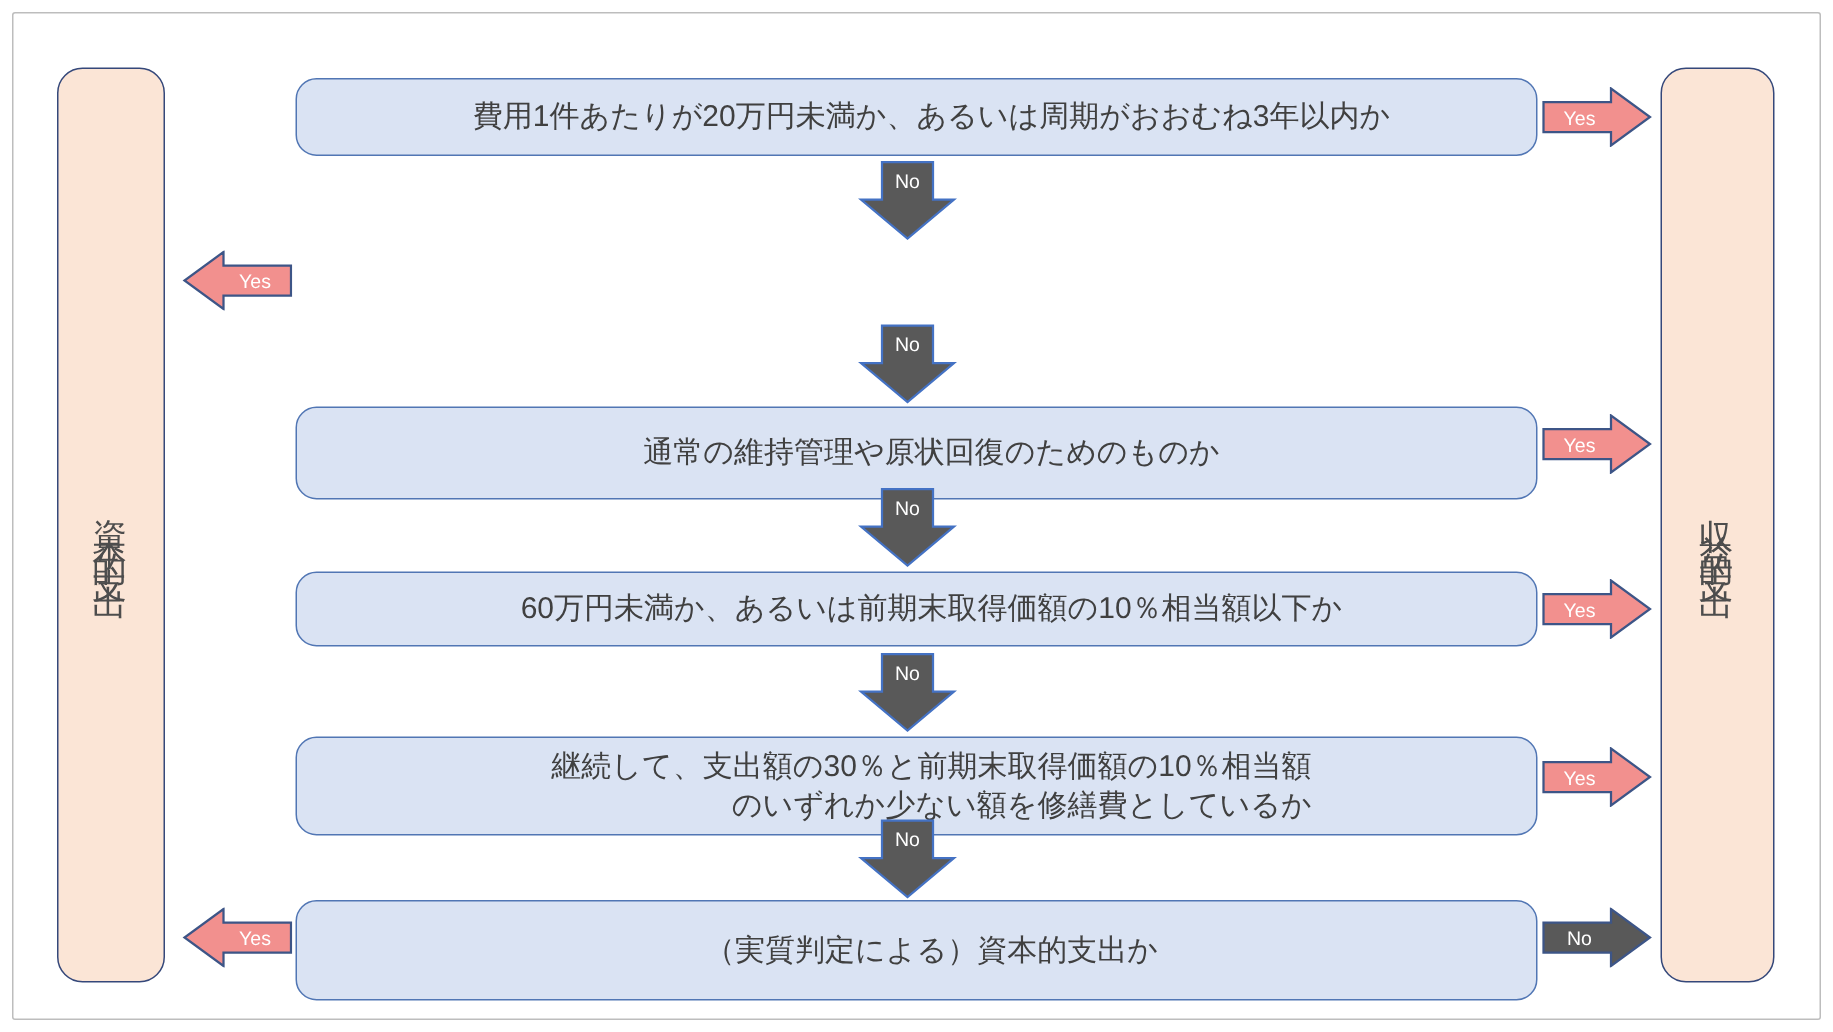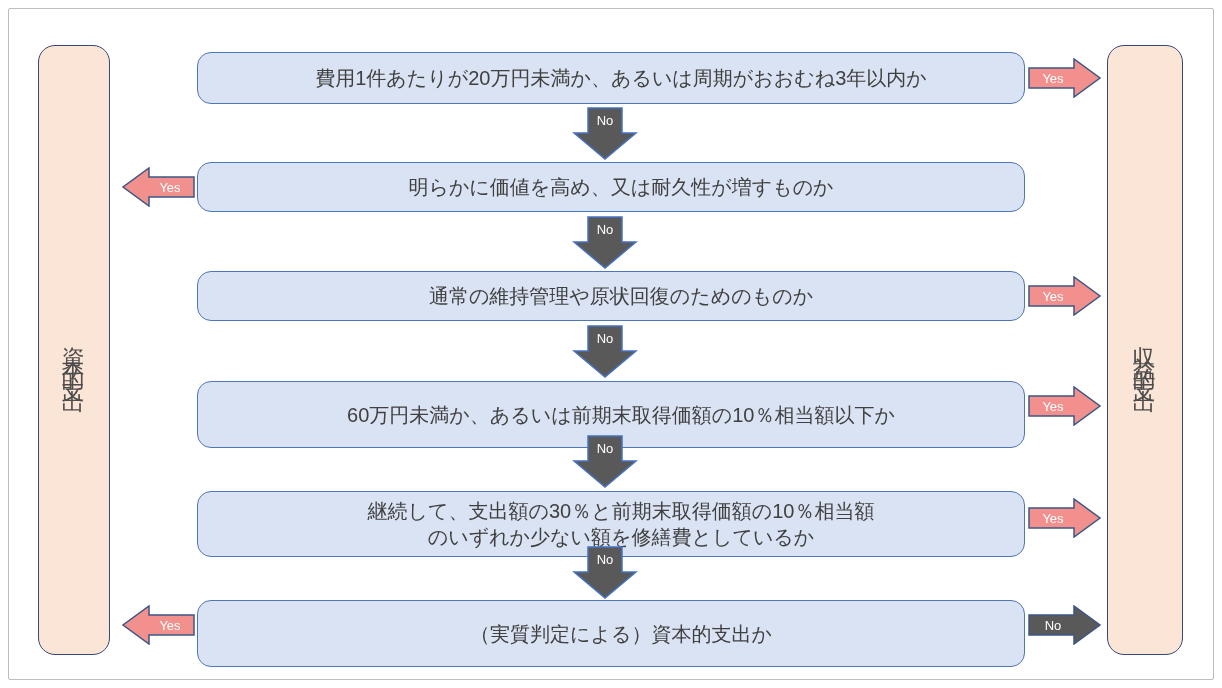--- a/index.html
+++ b/index.html
@@ -20,21 +20,21 @@
        box-sizing:border-box;}
   .bar.left{left:38px;}
   .bar.right{left:1107px;width:76px;}
   .bar-label{writing-mode:vertical-rl;text-orientation:upright;
              font-size:23px;letter-spacing:11px;color:var(--bar-text);
              padding-top:11px;}
   .qbox{position:absolute;left:197px;width:828px;
         background:var(--box-fill);border:1.6px solid var(--box-border);
         border-radius:14px;display:flex;align-items:center;justify-content:center;
         box-sizing:border-box;}
-  .question{font-size:20px;color:var(--q-text);text-align:center;
+  .question{font-size:20px;color:var(--q-text);text-align:right;
             white-space:pre-line;line-height:1.3;margin-left:20px;}
   .arrow{position:absolute;}
   .yes-shape{fill:var(--yes-fill);stroke:var(--side-border);stroke-width:1.5;}
   .no-shape{fill:var(--no-fill);stroke:var(--down-border);stroke-width:1.5;}
   .no-side-shape{fill:var(--no-fill);stroke:var(--side-border);stroke-width:1.5;}
   .arrow-label{fill:#ffffff;font-size:13px;
                font-family:"Liberation Sans","DejaVu Sans",sans-serif;}
 </style>
 </head>
 <body>
@@ -46,27 +46,24 @@
     <span class="bar-label">資本的支出</span>
   </div>
 
   <div class="bar right">
     <span class="bar-label">収益的支出</span>
   </div>
 
   <div class="qbox" style="top:52px;height:52px;">
     <span class="question">費用1件あたりが20万円未満か、あるいは周期がおおむね3年以内か</span>
   </div>
-  <div class="qbox" style="top:162px;height:50px;">
-    <span class="question">明らかに価値を高め、又は耐久性が増すものか</span>
-  </div>
-  <div class="qbox" style="top:271px;height:50px;">
+  <div class="qbox" style="top:271px;height:62px;">
     <span class="question">通常の維持管理や原状回復のためのものか</span>
   </div>
-  <div class="qbox" style="top:381px;height:67px;">
+  <div class="qbox" style="top:381px;height:50px;">
     <span class="question">60万円未満か、あるいは前期末取得価額の10％相当額以下か</span>
   </div>
   <div class="qbox" style="top:491px;height:66px;">
     <span class="question">継続して、支出額の30％と前期末取得価額の10％相当額
 のいずれか少ない額を修繕費としているか</span>
   </div>
   <div class="qbox" style="top:600px;height:67px;">
     <span class="question">（実質判定による）資本的支出か</span>
   </div>
 

